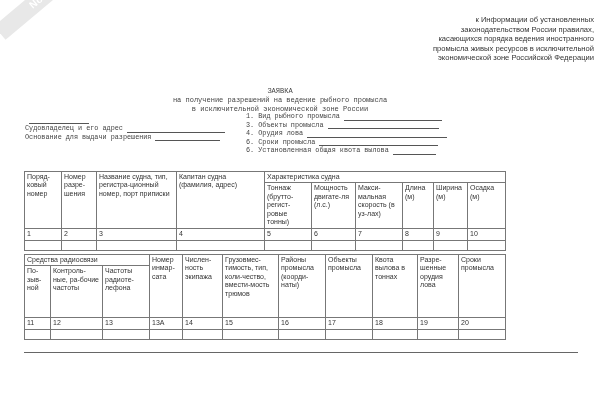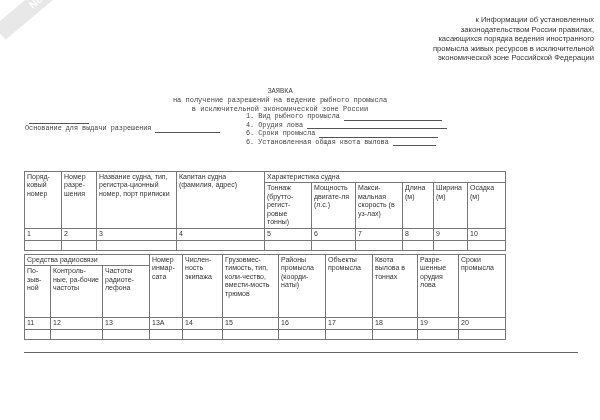--- a/index.html
+++ b/index.html
@@ -36,29 +36,37 @@
   <div>ЗАЯВКА</div>
   <div>на получение разрешений на ведение рыбного промысла</div>
   <div>в исключительной экономической зоне России</div>
 </div>
 
 <div class="left-fields">
   <div class="fld">
       <span class="ln" style="width:60px"></span>
     </div>
   <div class="fld">
+      <span>Судовладелец и его адрес</span>
+      <span class="ln" style="width:98px"></span>
+    </div>
+  <div class="fld">
       <span>Основание для выдачи разрешения</span>
       <span class="ln" style="width:65px"></span>
     </div>
 </div>
 
 <div class="right-fields">
   <div class="fld">
       <span>1. Вид рыбного промысла</span>
       <span class="ln" style="width:98px"></span>
+    </div>
+  <div class="fld">
+      <span>3. Объекты промысла</span>
+      <span class="ln" style="width:111px"></span>
     </div>
   <div class="fld">
       <span>4. Орудия лова</span>
       <span class="ln" style="width:140px"></span>
     </div>
   <div class="fld">
       <span>6. Сроки промысла</span>
       <span class="ln" style="width:119px"></span>
     </div>
   <div class="fld">

